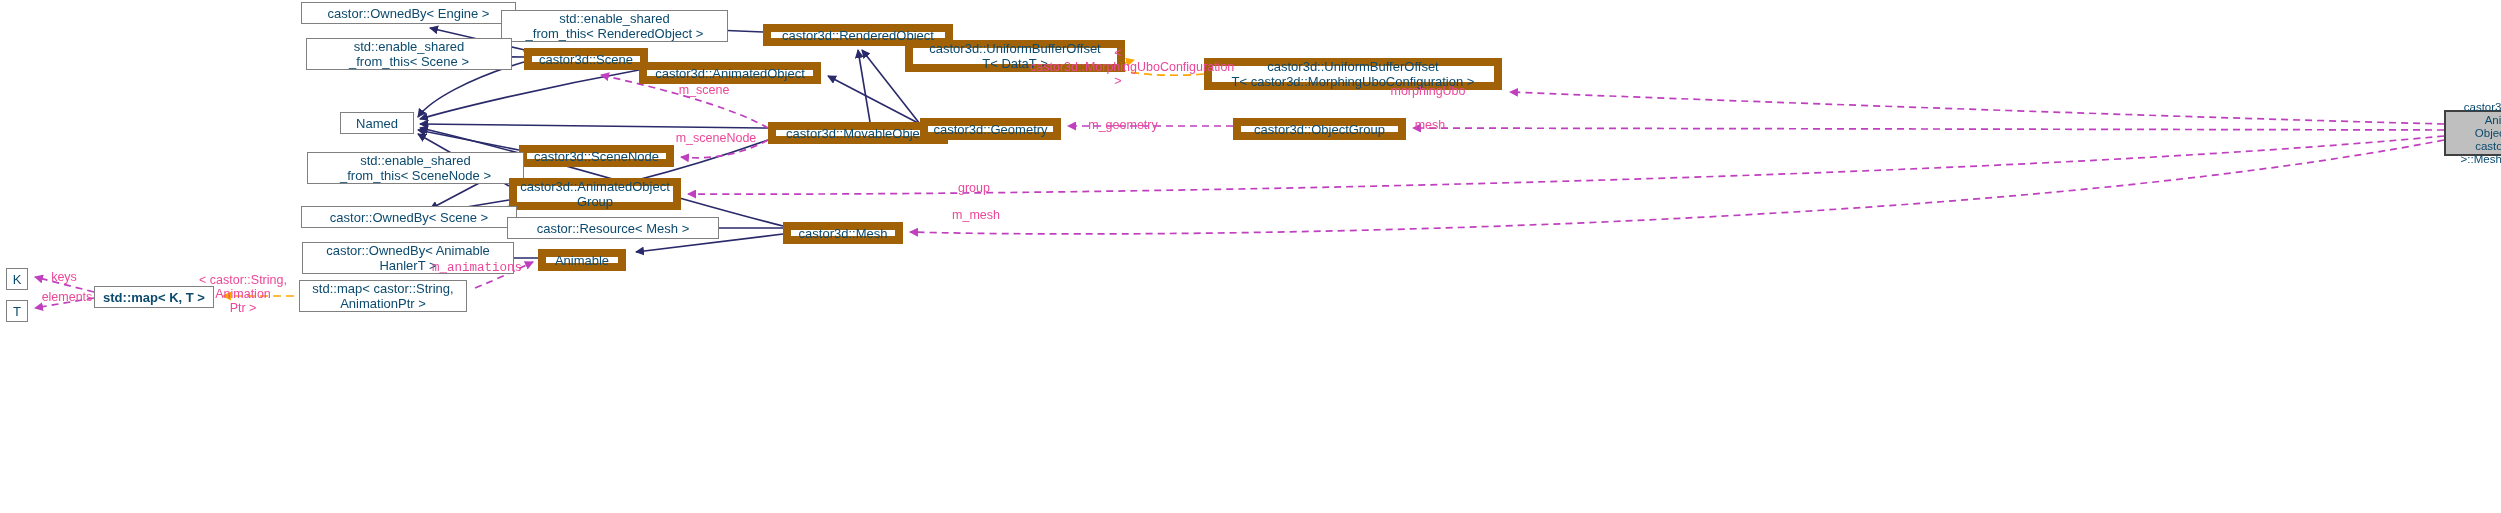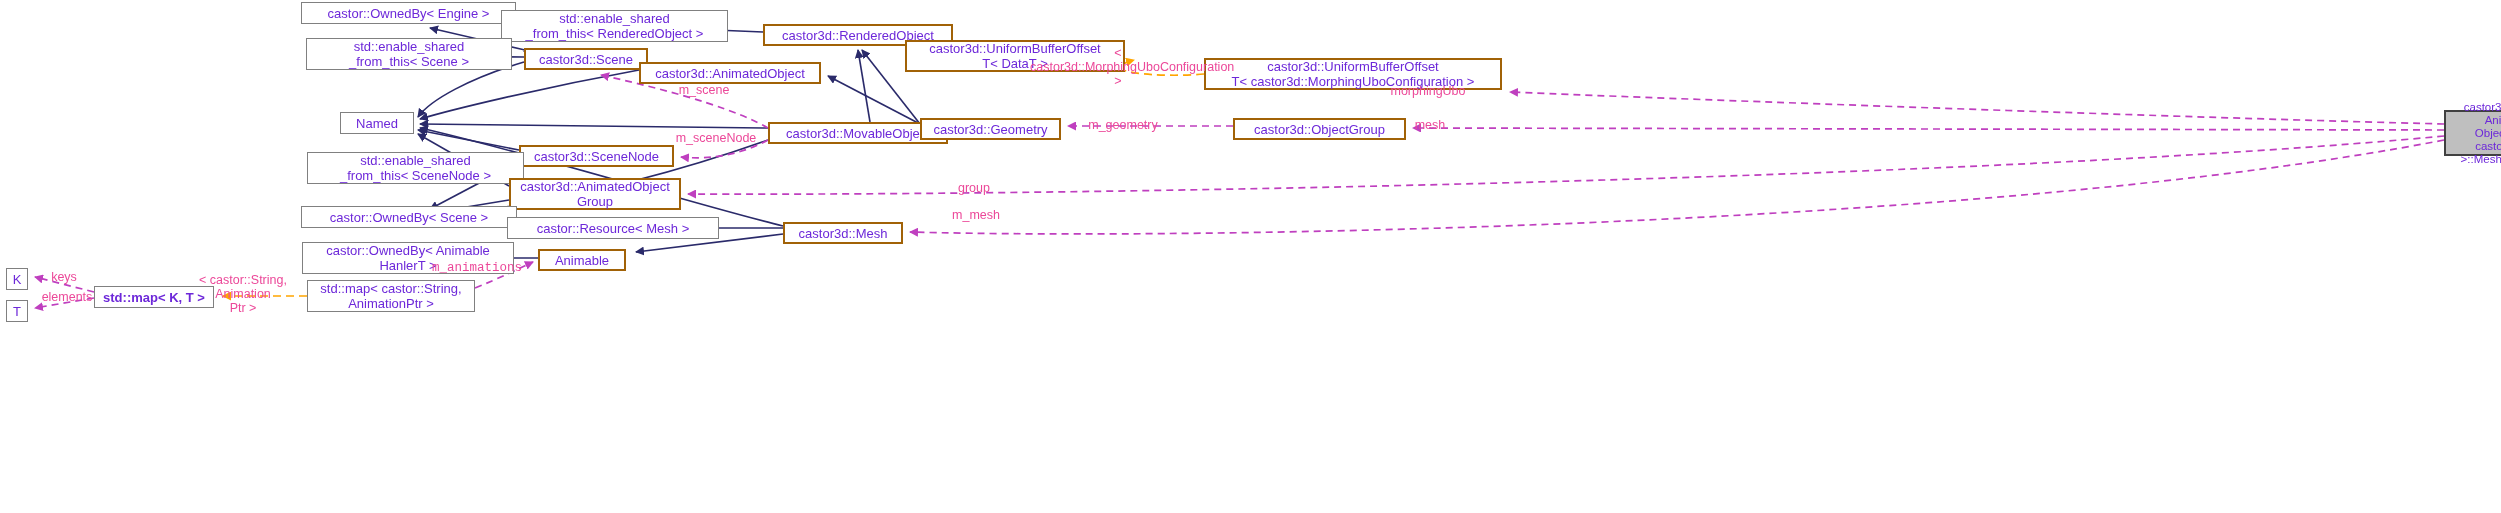--- a/index.html
+++ b/index.html
@@ -23,33 +23,33 @@
     top: 0;
     width: 2501px;
     height: 513px;
     pointer-events: none;
   }
   .node {
     position: absolute;
     box-sizing: border-box;
     background: #ffffff;
     border: 1px solid #808080;
-    color: #6d28d9;
+    color: #0c4a6e;
     font-size: 13px;
     line-height: 15px;
     text-align: center;
     display: flex;
     align-items: center;
     justify-content: center;
     white-space: pre-line;
     padding: 1px 4px;
     z-index: 5;
   }
   .node.solid {
-    border: 2px solid #a16207;
+    border: 8px solid #a16207;
   }
   .node.focus {
     border: 2px solid #404040;
     background: #bfbfbf;
   }
   .node.tiny {
     font-size: 13px;
   }
   .edge-label {
     position: absolute;
@@ -177,21 +177,21 @@
   <div class="node solid" style="left:509px;top:178px;width:172px;height:32px;">castor3d::AnimatedObject
 Group</div>
   <div class="node plain" style="left:301px;top:206px;width:216px;height:22px;">castor::OwnedBy&lt; Scene &gt;</div>
   <div class="node plain" style="left:507px;top:217px;width:212px;height:22px;">castor::Resource&lt; Mesh &gt;</div>
   <div class="node solid" style="left:783px;top:222px;width:120px;height:22px;">castor3d::Mesh</div>
   <div class="node plain" style="left:302px;top:242px;width:212px;height:32px;">castor::OwnedBy&lt; Animable
 HanlerT &gt;</div>
   <div class="node solid" style="left:538px;top:249px;width:88px;height:22px;">Animable</div>
   <div class="node plain tiny" style="left:6px;top:268px;width:22px;height:22px;">K</div>
   <div class="node plain" style="left:94px;top:286px;width:120px;height:22px;font-weight:bold;">std::map&lt; K, T &gt;</div>
-  <div class="node plain" style="left:307px;top:280px;width:168px;height:32px;">std::map&lt; castor::String,
+  <div class="node plain" style="left:299px;top:280px;width:168px;height:32px;">std::map&lt; castor::String,
 AnimationPtr &gt;</div>
   <div class="node plain tiny" style="left:6px;top:300px;width:22px;height:22px;">T</div>
 
   <div class="edge-label" style="left:1030px;top:46px;width:176px;">&lt; castor3d::MorphingUboConfiguration &gt;</div>
   <div class="edge-label" style="left:672px;top:83px;width:64px;">m_scene</div>
   <div class="edge-label" style="left:1383px;top:84px;width:90px;">morphingUbo</div>
   <div class="edge-label" style="left:1082px;top:118px;width:82px;">m_geometry</div>
   <div class="edge-label" style="left:1410px;top:118px;width:40px;">mesh</div>
   <div class="edge-label" style="left:666px;top:131px;width:100px;">m_sceneNode</div>
   <div class="edge-label" style="left:952px;top:181px;width:44px;">group</div>

